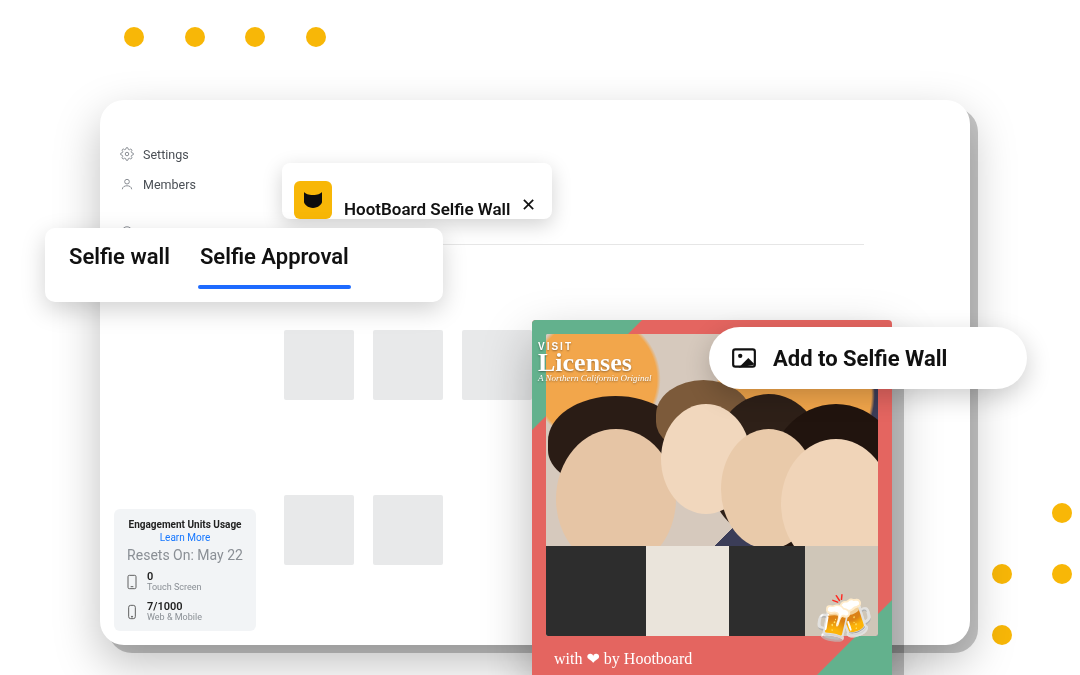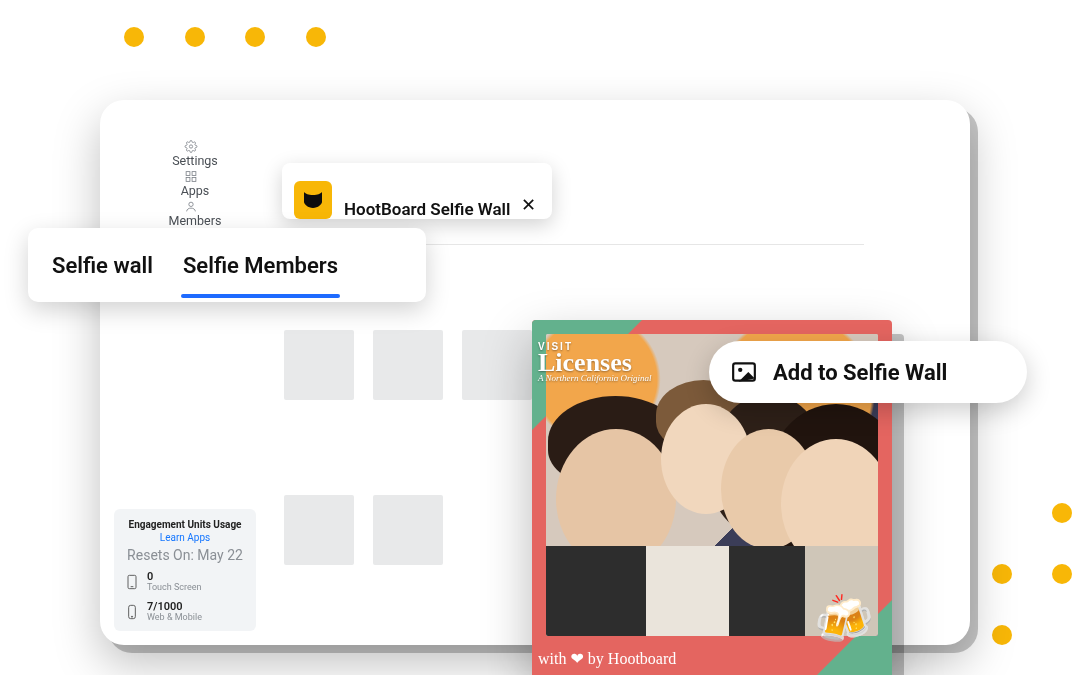--- a/index.html
+++ b/index.html
@@ -50,21 +50,20 @@
     width: 150px;
   }
   .side-item {
     display: flex;
     align-items: center;
     height: 28px;
     margin-bottom: 2px;
     font-size: 12.5px;
     color: #4a4f55;
     cursor: pointer;
-    flex-direction: column;
   }
   .side-item svg { width: 14px; height: 14px; margin-right: 9px; stroke: #7a7f86; fill: none; stroke-width: 1.5; }
   .side-gap { height: 18px; }
 
   
   .engage {
     position: absolute;
     left: 14px;
     bottom: 14px;
     width: 142px;
@@ -128,29 +127,29 @@
     justify-content: center;
     margin-right: 12px;
   }
   .app-pill .logo svg { width: 24px; height: 24px; fill: #0d0d0d; }
   .app-pill .title { font-size: 17px; font-weight: 600; color: #111; flex: 1; }
   .app-pill .close { font-size: 18px; font-weight: 400; color: #111; cursor: pointer; padding: 4px; }
 
   
   .tabs-pill {
     position: absolute;
-    left: 28px;
+    left: 45px;
     top: 228px;
     width: 398px;
     height: 74px;
     background: #fff;
     border-radius: 10px;
     box-shadow: 0 8px 24px rgba(0,0,0,0.18);
     display: flex;
-    align-items: center;
+    align-items: flex-start;
     padding: 0 22px;
   }
   .tab {
     font-size: 22px;
     font-weight: 600;
     color: #111;
     margin-right: 26px;
     padding: 16px 2px;
     cursor: pointer;
     position: relative;
@@ -219,33 +218,33 @@
   .selfie .logo-badge {
     position: absolute; left: 6px; top: 22px;
     color: #fff; font-family: "Brush Script MT", cursive;
     font-size: 20px; line-height: 0.9;
     text-shadow: 0 1px 2px rgba(0,0,0,0.4);
   }
   .selfie .logo-badge .sm{ font-size:10px; display:block; letter-spacing:2px; font-family:Arial,sans-serif; font-weight:700;}
   .selfie .logo-badge .md{ font-size:26px; display:block; font-weight:700;}
   .selfie .logo-badge .tag{ font-size:9px; display:block; font-style:italic;}
   .selfie .footer-script{
-    position:absolute; left:6px; bottom:12px;
+    position:absolute; left:22px; bottom:12px;
     font-family:"Brush Script MT", cursive;
     color:#fff; font-size:16px;
   }
   .selfie .beers{
     position:absolute; right:18px; bottom:32px; font-size:48px;
   }
 
   
   .add-pill {
     position: absolute;
     left: 709px;
-    top: 341px;
+    top: 327px;
     width: 318px;
     height: 62px;
     background: #fff;
     border-radius: 32px;
     box-shadow: 0 8px 26px rgba(0,0,0,0.20);
     display: flex;
     align-items: center;
     padding: 0 20px;
     cursor: pointer;
   }
@@ -270,48 +269,39 @@
   <div class="sidebar">
     <div class="side-item">
       <svg viewBox="0 0 24 24">
           <circle cx="12" cy="12" r="3"></circle>
           <path d="M19.4 15a1.7 1.7 0 0 0 .34 1.87l.06.06a2 2 0 1 1-2.83 2.83l-.06-.06a1.7 1.7 0 0 0-1.87-.34 1.7 1.7 0 0 0-1 1.55V21a2 2 0 1 1-4 0v-.1a1.7 1.7 0 0 0-1.11-1.56 1.7 1.7 0 0 0-1.87.34l-.06.06a2 2 0 1 1-2.83-2.83l.06-.06a1.7 1.7 0 0 0 .34-1.87 1.7 1.7 0 0 0-1.55-1H3a2 2 0 1 1 0-4h.1a1.7 1.7 0 0 0 1.56-1.11 1.7 1.7 0 0 0-.34-1.87l-.06-.06a2 2 0 1 1 2.83-2.83l.06.06a1.7 1.7 0 0 0 1.87.34H9a1.7 1.7 0 0 0 1-1.55V3a2 2 0 1 1 4 0v.1a1.7 1.7 0 0 0 1 1.55 1.7 1.7 0 0 0 1.87-.34l.06-.06a2 2 0 1 1 2.83 2.83l-.06.06a1.7 1.7 0 0 0-.34 1.87V9a1.7 1.7 0 0 0 1.55 1H21a2 2 0 1 1 0 4h-.1a1.7 1.7 0 0 0-1.5 1z"></path>
         </svg>
       <span>Settings</span>
     </div>
     <div class="side-item">
       <svg viewBox="0 0 24 24">
-          <rect x="3" y="3" width="7" height="7"></rect>
-          <rect x="14" y="3" width="7" height="7"></rect>
-          <rect x="3" y="14" width="7" height="7"></rect>
-          <rect x="14" y="14" width="7" height="7"></rect>
-        </svg>
-      <span>Apps</span>
-    </div>
-    <div class="side-item">
-      <svg viewBox="0 0 24 24">
           <circle cx="12" cy="8" r="4"></circle>
           <path d="M4 21c0-4 4-6 8-6s8 2 8 6"></path>
         </svg>
       <span>Members</span>
     </div>
     <div class="side-gap"></div>
     <div class="side-item">
       <svg viewBox="0 0 24 24">
           <circle cx="12" cy="12" r="9"></circle>
           <line x1="12" y1="8" x2="12" y2="16"></line>
           <line x1="8" y1="12" x2="16" y2="12"></line>
         </svg>
       <span>Licenses</span>
     </div>
   </div>
 
   <div class="engage">
     <div class="title">Engagement Units Usage</div>
-    <div class="learn">Learn Apps</div>
+    <div class="learn">Learn More</div>
     <div class="resets">Resets On: May 22</div>
     <div class="metric">
       <svg viewBox="0 0 24 24">
           <rect x="6" y="2" width="12" height="20" rx="2"></rect>
           <line x1="10" y1="19" x2="14" y2="19"></line>
         </svg>
       <div>
         <span class="mn">0</span>
         <span class="mt">Touch Screen</span>
       </div>
@@ -341,21 +331,21 @@
     <svg viewBox="0 0 24 24">
         <path d="M3 4c2 2 4 3 9 3s7-1 9-3v10c0 2-4 6-9 6s-9-4-9-6V4zM7 10h10v6H7z"></path>
       </svg>
   </div>
   <div class="title">HootBoard Selfie Wall</div>
   <div class="close">✕</div>
 </div>
 
 <div class="tabs-pill">
   <div class="tab">Selfie wall</div>
-  <div class="tab active">Selfie Members</div>
+  <div class="tab active">Selfie Approval</div>
 </div>
 
 <div class="selfie">
   <div class="frame-tri1"></div>
   <div class="frame-tri2"></div>
   <div class="photo">
     <div class="bg"></div>
     <div class="hair1"></div>
       <div class="hair2"></div>
       <div class="hair3"></div>

